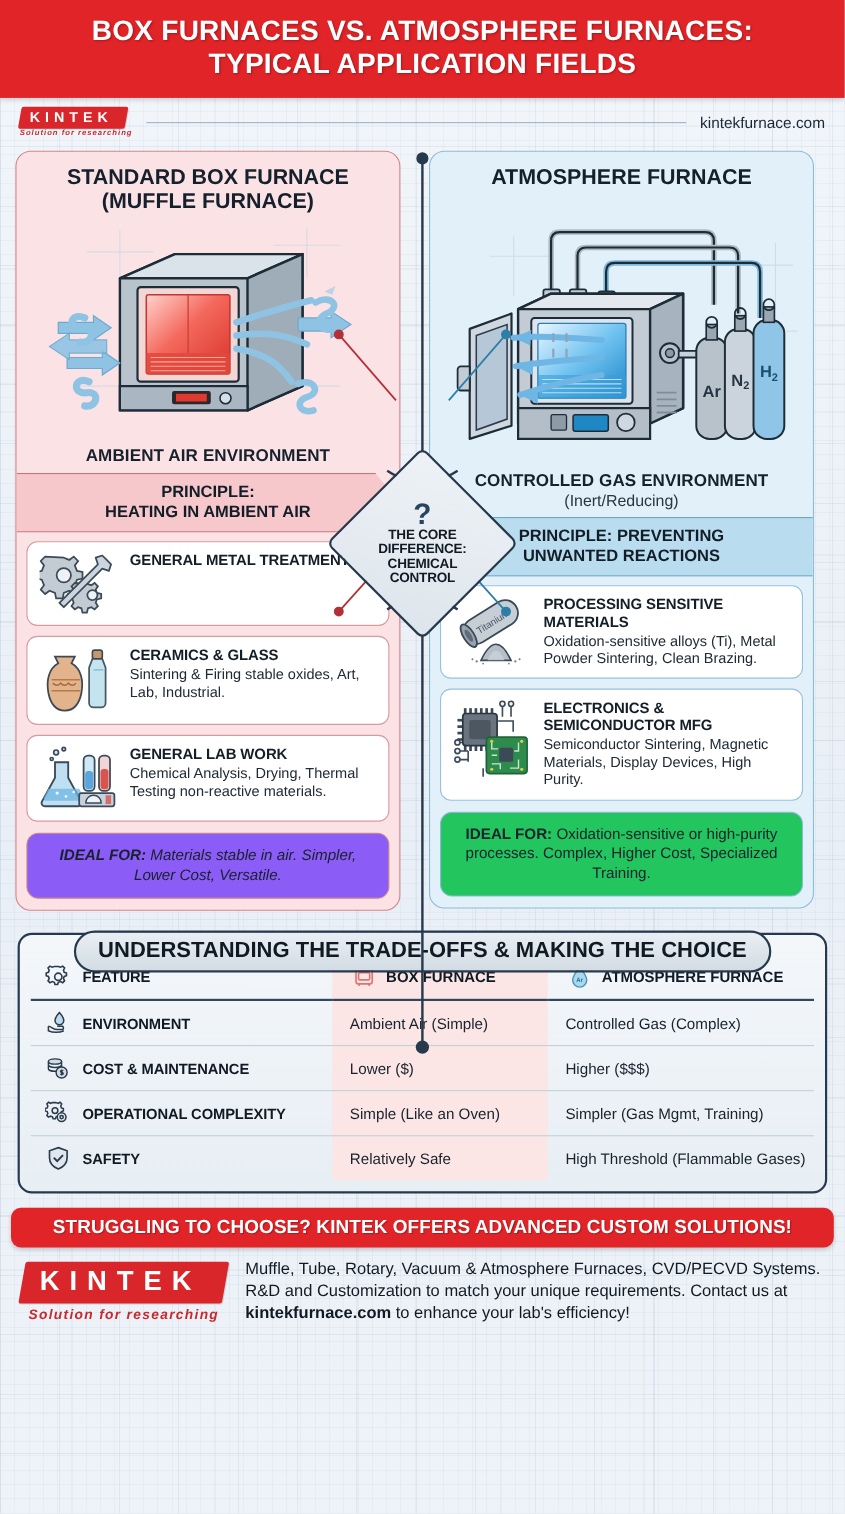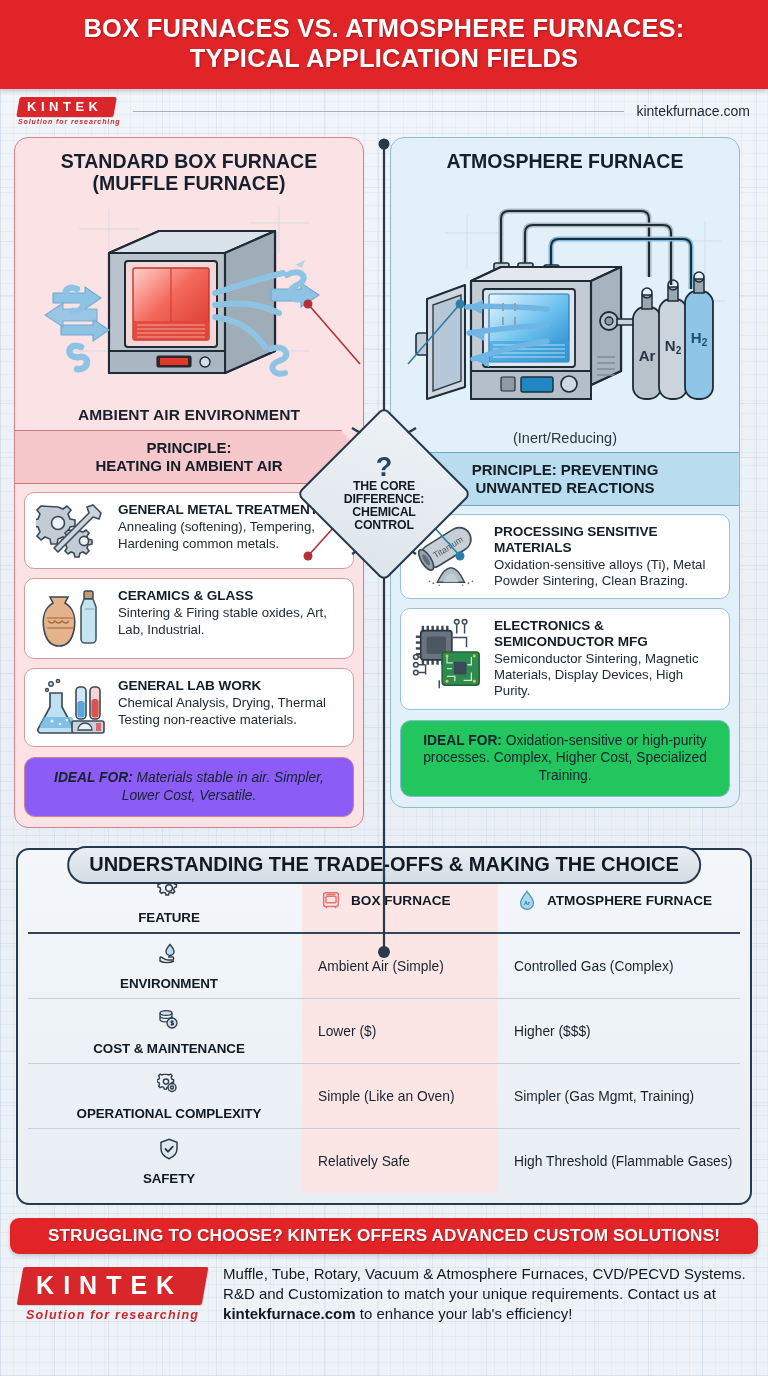--- a/index.html
+++ b/index.html
@@ -243,21 +243,21 @@
     border-radius:13px;
     padding:18px 10px 10px;
     overflow:hidden;
   }
   table.cmp{ width:100%; border-collapse:collapse; table-layout:fixed; }
   table.cmp col.c1{ width:274px; }
   table.cmp col.c2{ width:196px; }
   table.cmp col.c3{ width:auto; }
 
   table.cmp td{ vertical-align:middle; padding:7px 4px; }
-  .cell-feat{ display:flex; align-items:center; gap:9px; padding-left:8px;flex-direction:column; }
+  .cell-feat{ display:flex; align-items:center; gap:9px; padding-left:8px; }
   .feat-ico{ flex:0 0 auto; width:26px; height:26px; display:flex; align-items:center; justify-content:center; }
   .feat-txt{ font-size:13.4px; font-weight:bold; color:#101a24; letter-spacing:-.1px; }
   .cell-box{ font-size:13.8px; color:#18232e; padding-left:12px; }
   .cell-atm{ font-size:13.8px; color:#18232e; padding-left:12px; }
   .hdr-row td{ padding-bottom:9px; padding-top:3px; }
   .hdr-label{ display:flex; align-items:center; gap:7px; font-size:13.6px; font-weight:bold; color:#101a24; padding-left:12px; }
   .colshade{ background:#fbe6e5; }
   .rowline{ border-bottom:1px solid #c3d0da; }
   .thick{ border-bottom:2px solid #32465c; }
 
@@ -404,21 +404,20 @@
                 <path d="M44 30 l3 1 3-2 3 3 -2 3 1 3 4 1 0 4 -4 1 -1 3 2 3 -3 3 -3-2 -3 1 -1 4 -4 0 -1-4 -3-1 -3 2 -3-3 2-3 -1-3 -4-1 0-4 4-1 1-3 -2-3 3-3z"></path>
                 <circle cx="48" cy="40" r="4.6" fill="#eef2f6"></circle>
               </g>
               <g fill="#ccd5de" stroke="#3c4a57" stroke-width="1.6" stroke-linejoin="round">
                 <path d="M57 4 l-6 2 2 6 -28 28 -7 7 4 4 7-7 28-28 6 2 2-6 -4-4z"></path>
               </g>
             </svg>
           </div>
           <div class="card-body">
             <div class="card-h">GENERAL METAL TREATMENT</div>
-            <div class="card-p">Annealing (softening), Tempering, Hardening common metals.</div>
           </div>
         </div>
 
         <div class="card card-left">
           <div class="card-ico">
             <svg width="72" height="62" viewBox="0 0 72 62">
               <path d="M14 10 h18 l-3 6 c9 5 11 16 9 27 -2 10 -7 16 -15 16 -8 0 -13-6 -15-16 -2-11 0-22 9-27 z" fill="#e3b48c" stroke="#3c4a57" stroke-width="1.6"></path>
               <path d="M11 31 h26" stroke="#b5794a" stroke-width="1.4" fill="none"></path>
               <path d="M11 41 h26" stroke="#b5794a" stroke-width="1.4" fill="none"></path>
               <path d="M12 34 q4 4 7 0 q4 4 7 0 q4 4 7 0" stroke="#a9693d" stroke-width="1.4" fill="none"></path>
@@ -553,20 +552,21 @@
           <g>
             <rect x="280" y="110" width="28" height="108" rx="12" fill="#8fc6e8" stroke="#1e2c38" stroke-width="1.8"></rect>
             <rect x="289" y="98" width="10" height="14" fill="#9aa7b2" stroke="#1e2c38" stroke-width="1.5"></rect>
             <circle cx="294" cy="96" r="5" fill="none" stroke="#1e2c38" stroke-width="1.6"></circle>
             <text x="294" y="162" font-family="Liberation Sans, sans-serif" font-size="15" font-weight="bold" fill="#1c4f70" text-anchor="middle">H<tspan font-size="10" dy="3">2</tspan></text>
           </g>
         </svg>
       </div>
 
       <div class="env-label">
+        <div class="big">CONTROLLED GAS ENVIRONMENT</div>
         <div class="sub">(Inert/Reducing)</div>
       </div>
 
       <div class="principle principle-right">
         <span>PRINCIPLE: PREVENTING</span><br>
         <span>UNWANTED REACTIONS</span>
       </div>
 
       <div class="cards">
         <div class="card card-right">

